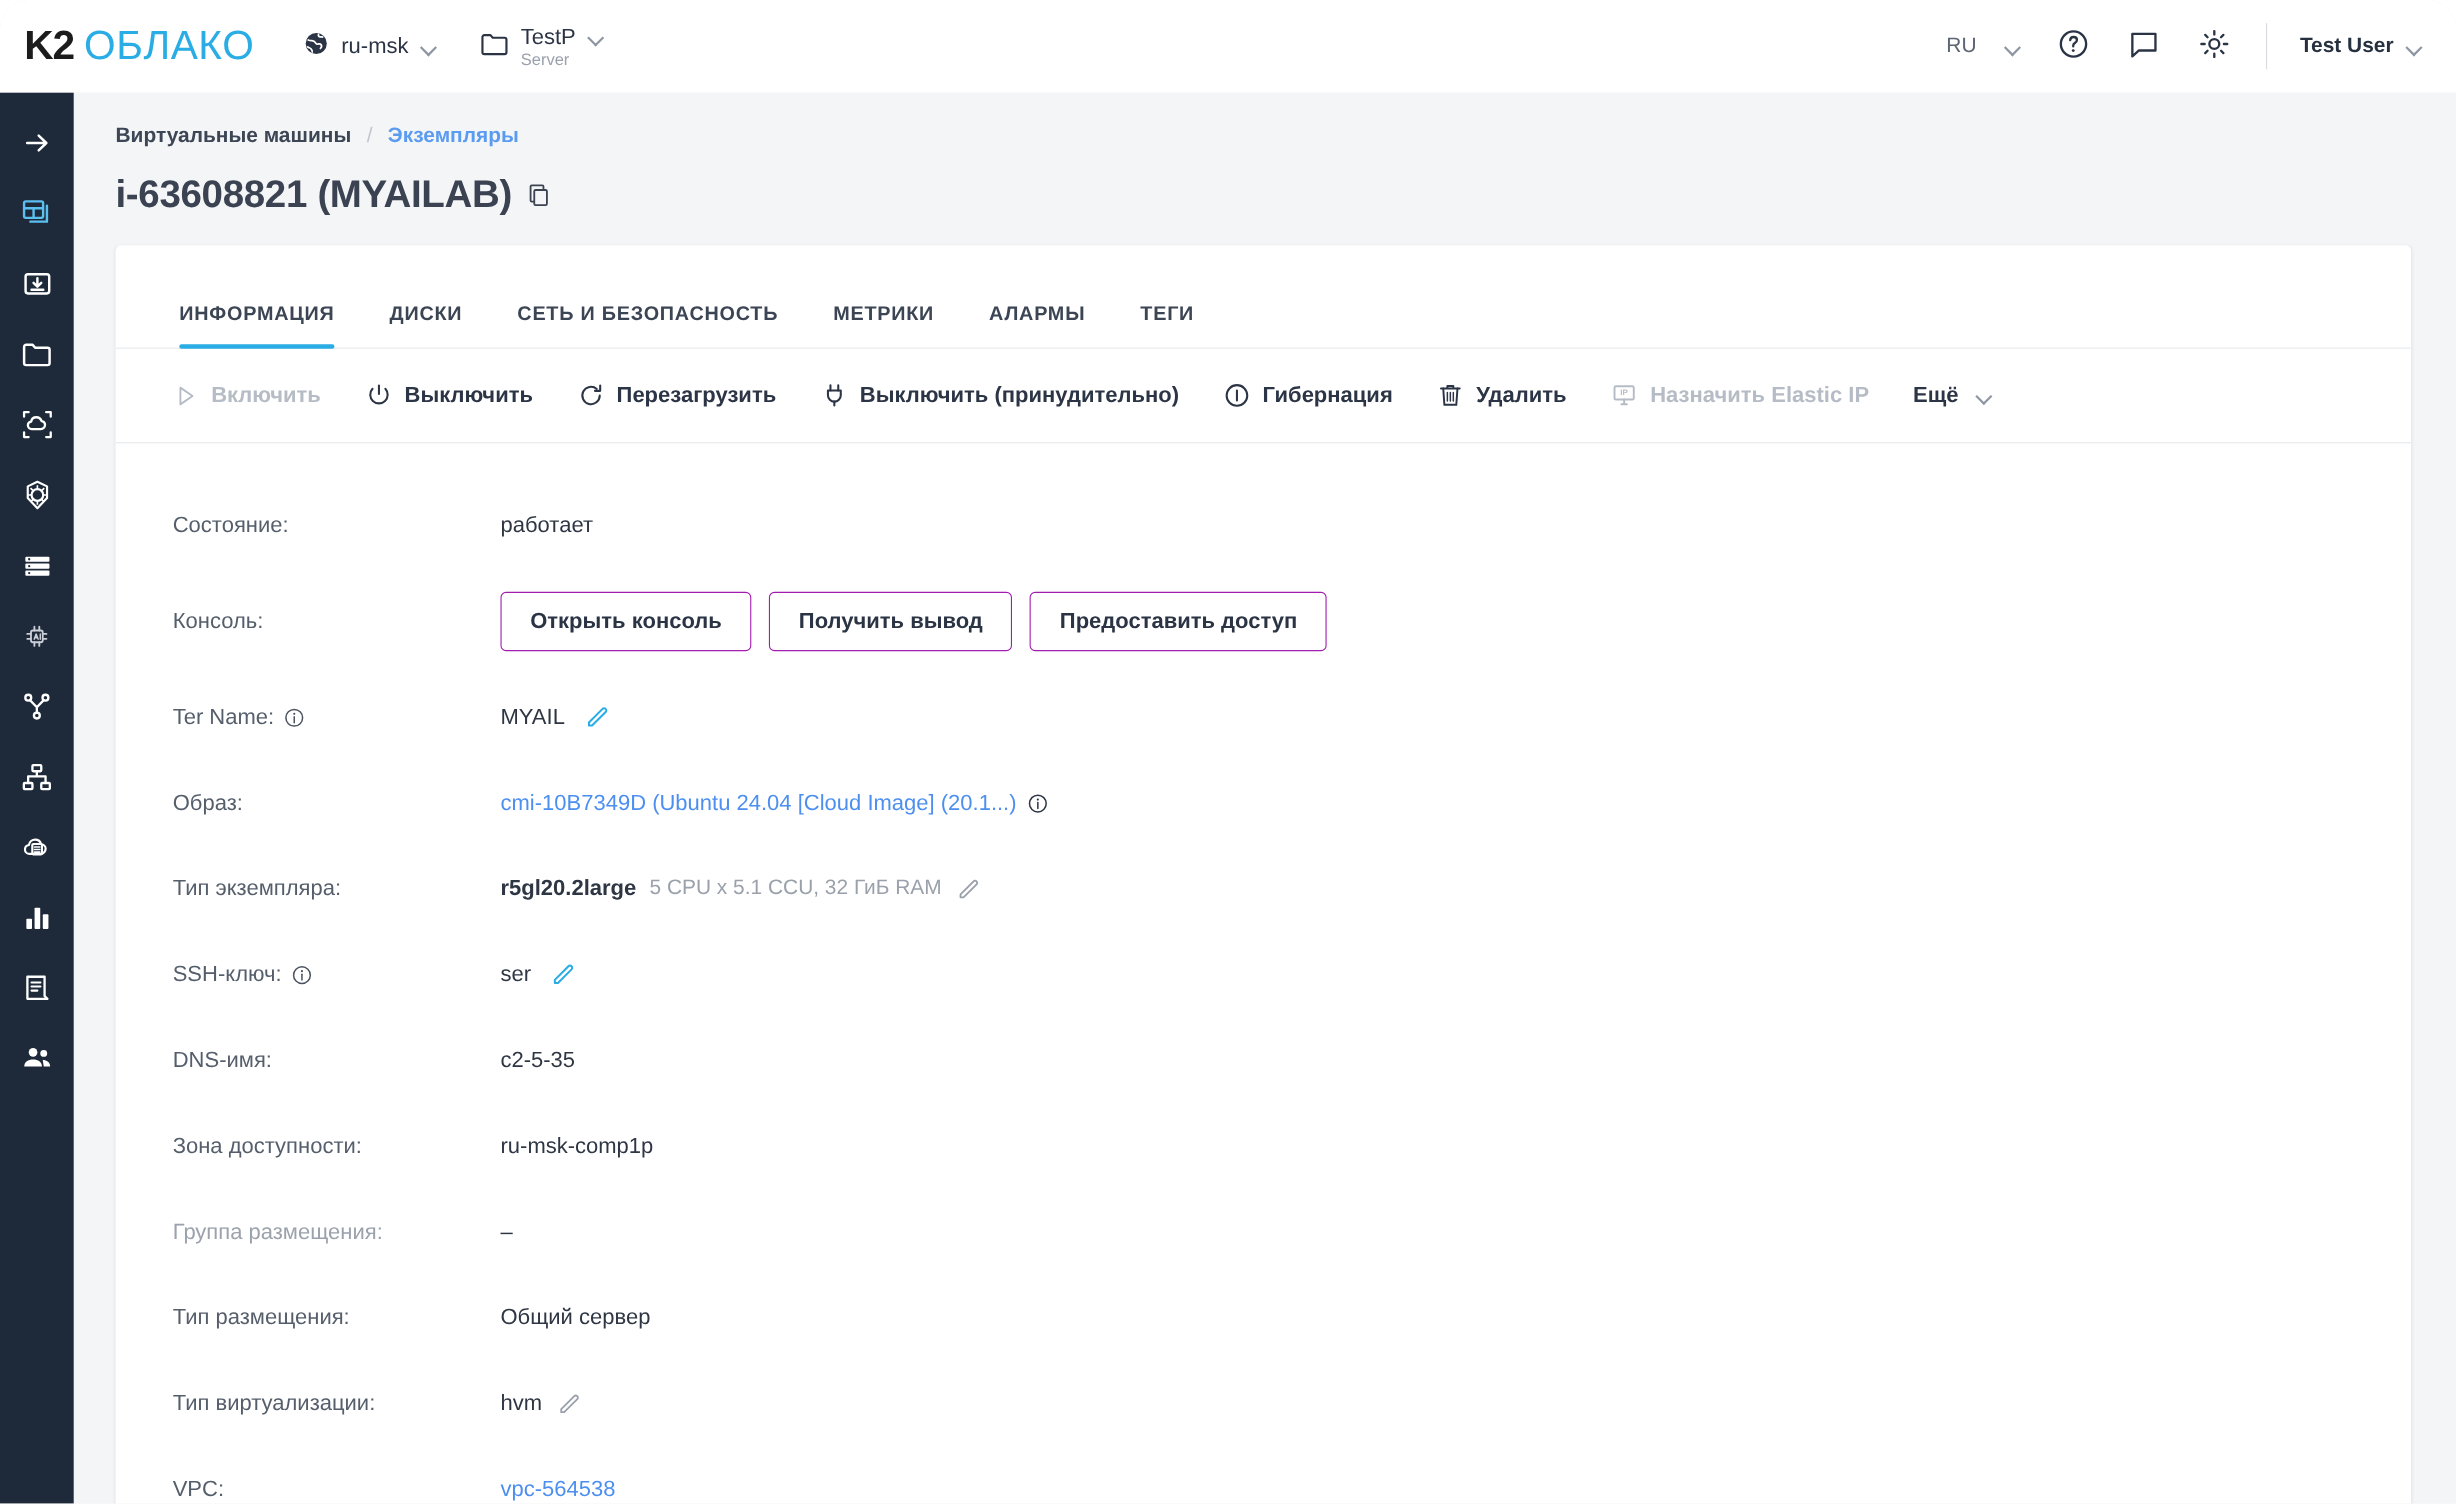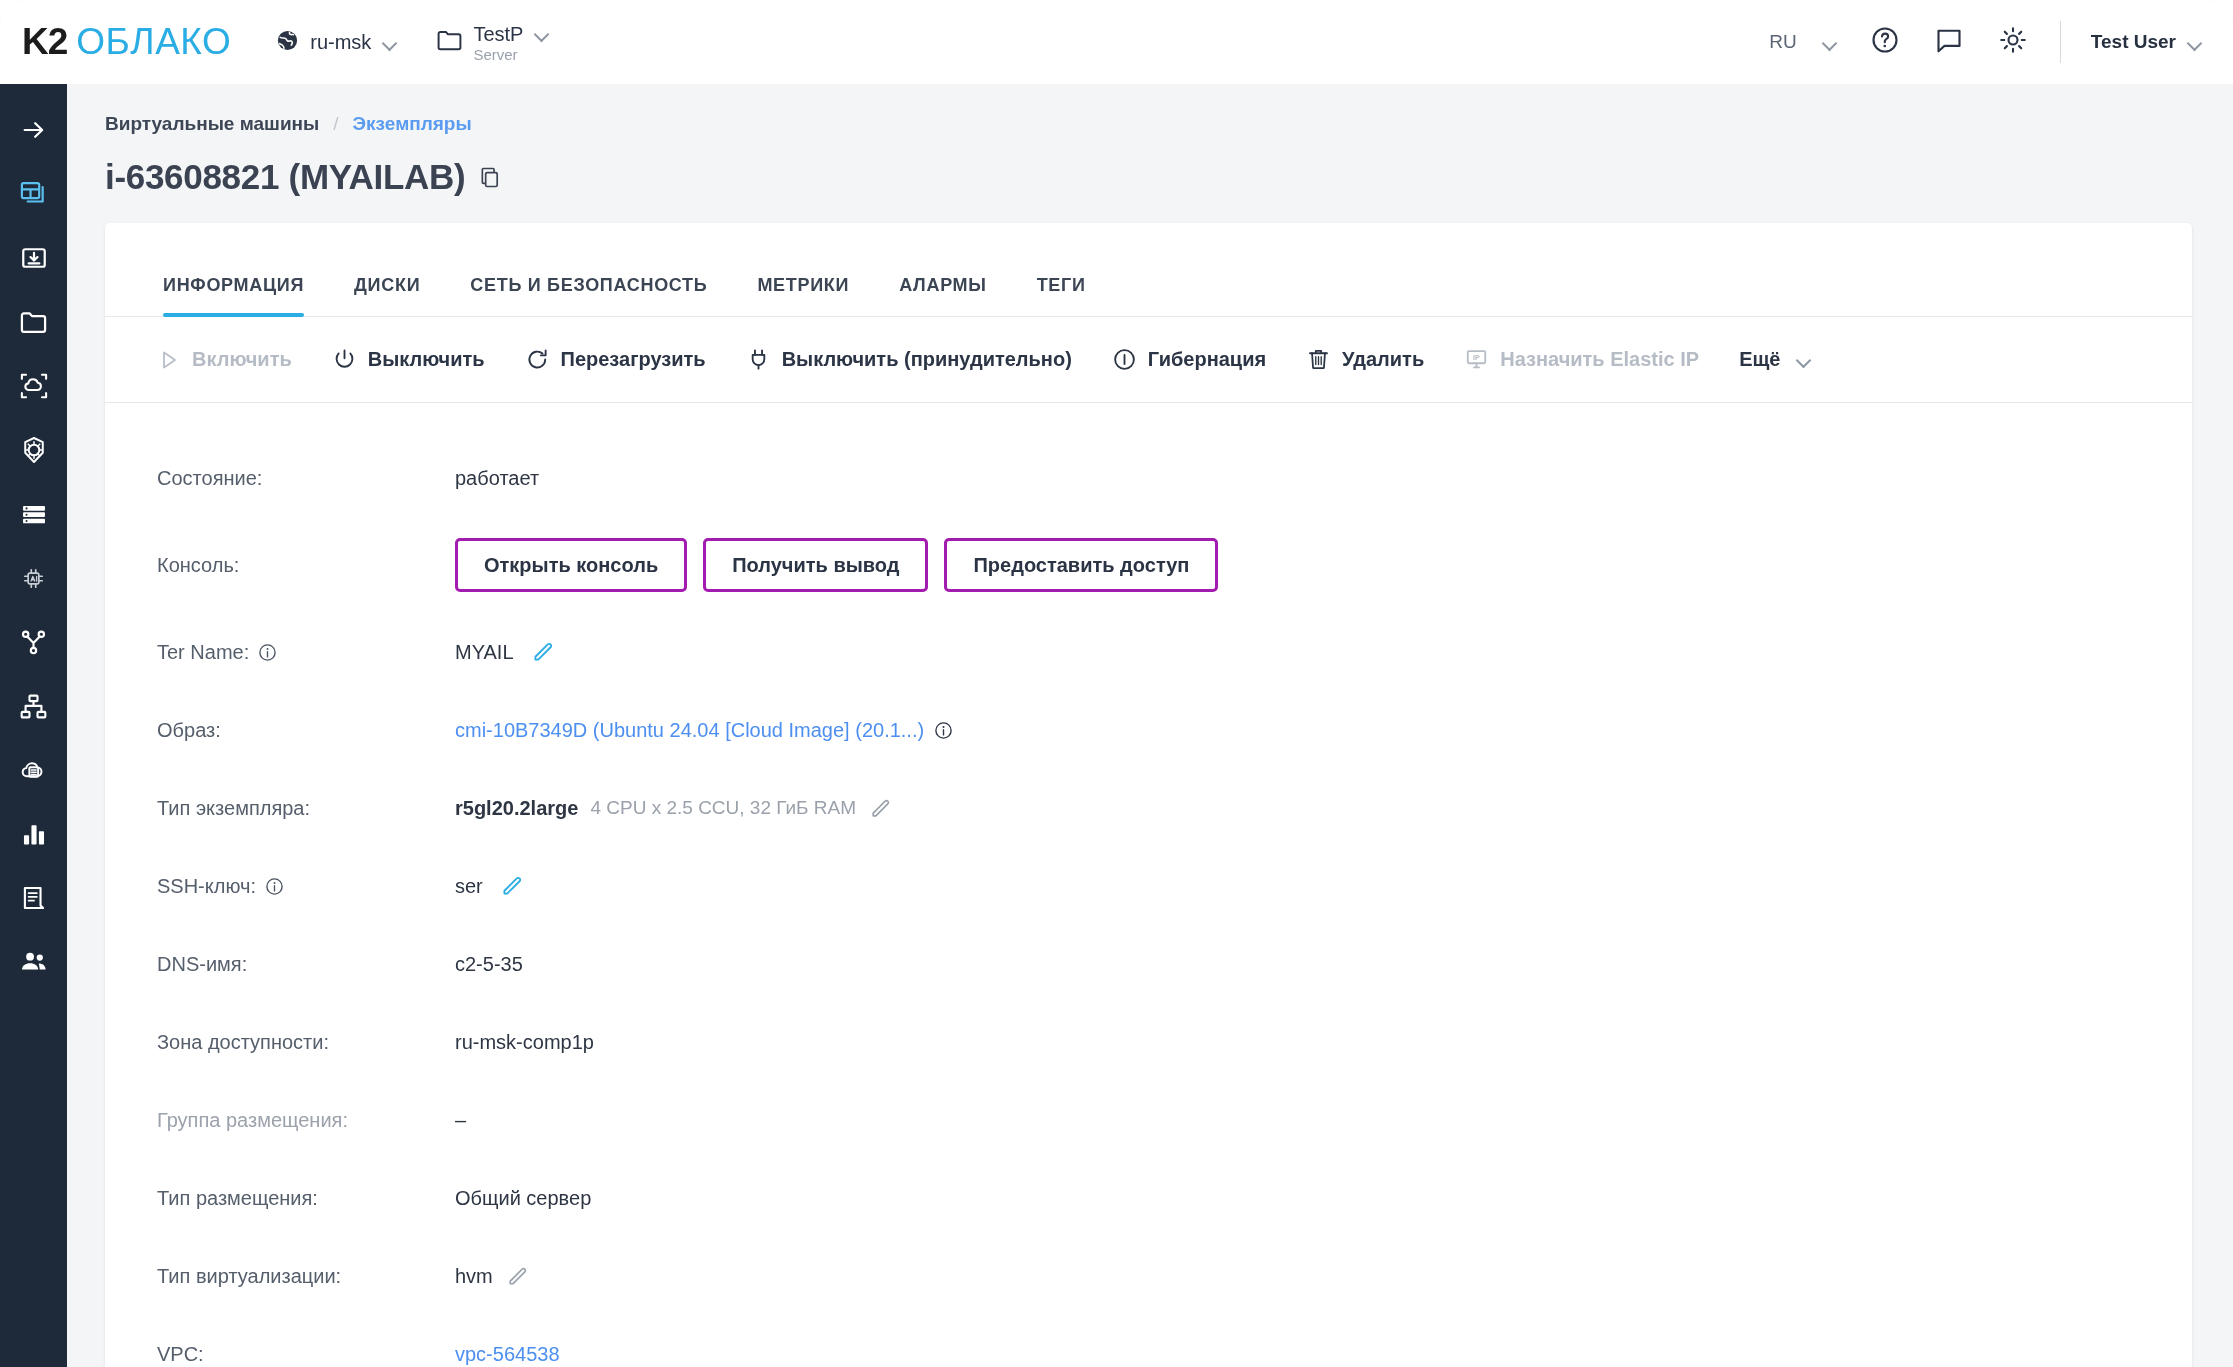--- a/index.html
+++ b/index.html
@@ -171,21 +171,21 @@
   .row-label.muted { color: #9ba2ac; }
   .row-val {
     font-size: 20px; color: #2e3644;
     display: flex; align-items: center; gap: 16px; flex-wrap: wrap;
   }
   .row-val .link { color: #4c8ff0; cursor: pointer; }
   .row-val .sub { color: #9aa1ab; font-size: 19px; }
   .row-val .bold { font-weight: 700; color: #2e3644; }
 
   .obtn {
-    border: 3px solid #a21caf; background:#fff; border-radius: 5px;
+    border: 1px solid #a21caf; background:#fff; border-radius: 5px;
     height: 54px; padding: 0 26px;
     font-size: 20px; font-weight: 600; color: #2b3444;
     font-family: "Liberation Sans", sans-serif;
     cursor: pointer; margin-right: 16px;
   }
   .infoic { cursor: pointer; display:inline-flex; align-items:center; }
   .pencil { cursor: pointer; display:inline-flex; align-items:center; }
 </style>
 </head>
 <body>
@@ -565,21 +565,21 @@
                 <path d="M9 8.2v5" stroke-linecap="round"></path>
               </svg>
             </span>
           </div>
         </div>
 
         <div class="row">
           <div class="row-label">Тип экземпляра:</div>
           <div class="row-val" style="gap:12px;">
             <span class="bold">r5gl20.2large</span>
-            <span class="sub">4 CPU x 2.5 CCU, 32 ГиБ RAM</span>
+            <span class="sub">5 CPU x 5.1 CCU, 32 ГиБ RAM</span>
             <span class="pencil">
               <svg width="25" height="25" viewBox="0 0 24 24" fill="none" stroke="#9aa1ab" stroke-width="1.6" stroke-linejoin="round">
                 <path d="M5 19h2.6L19 7.6a1.8 1.8 0 0 0 0-2.6 1.8 1.8 0 0 0-2.6 0L5 16.4z"></path>
               </svg>
             </span>
           </div>
         </div>
 
         <div class="row">
           <div class="row-label">

